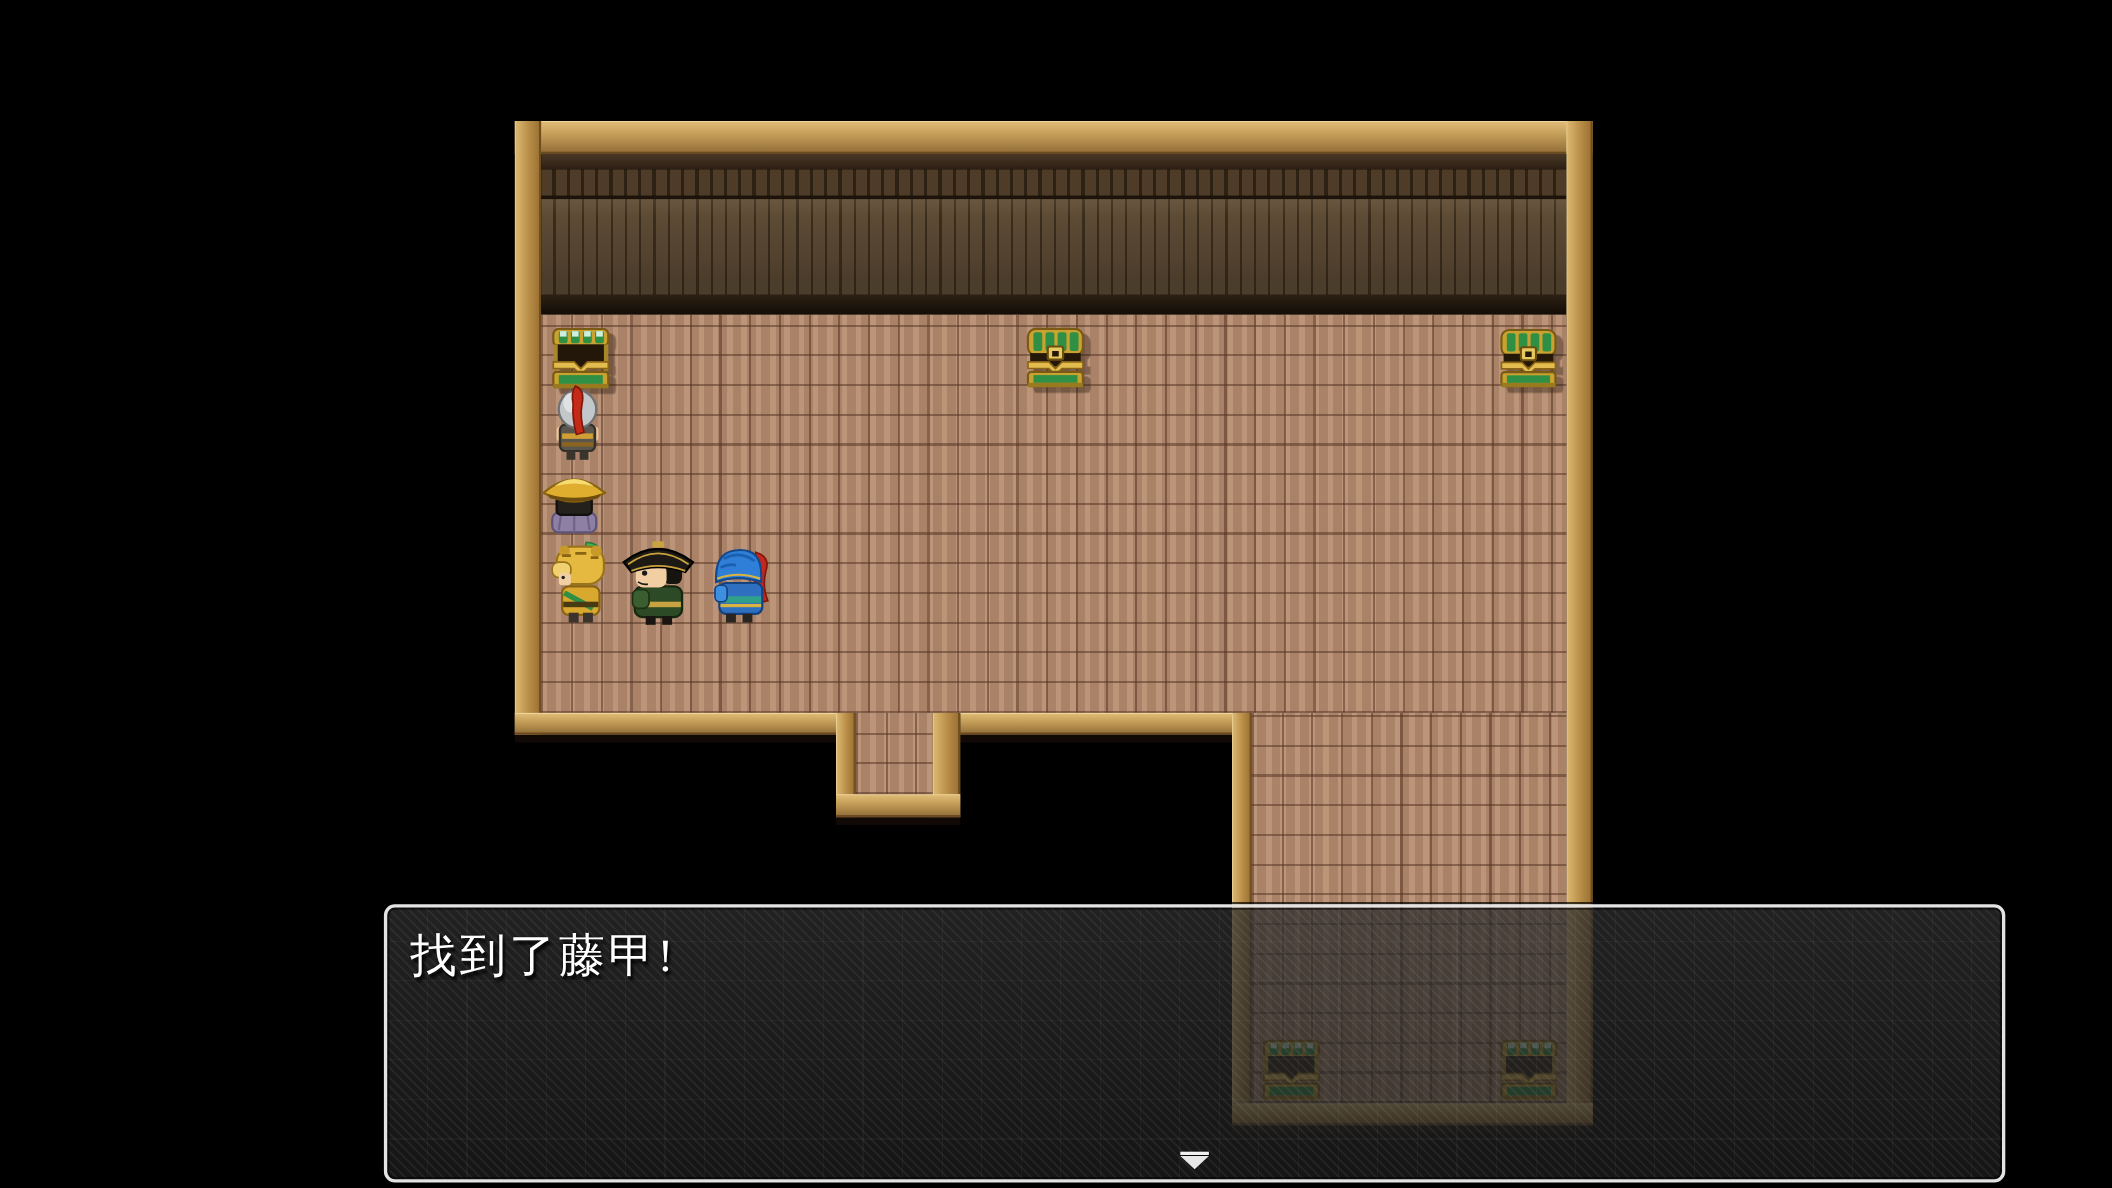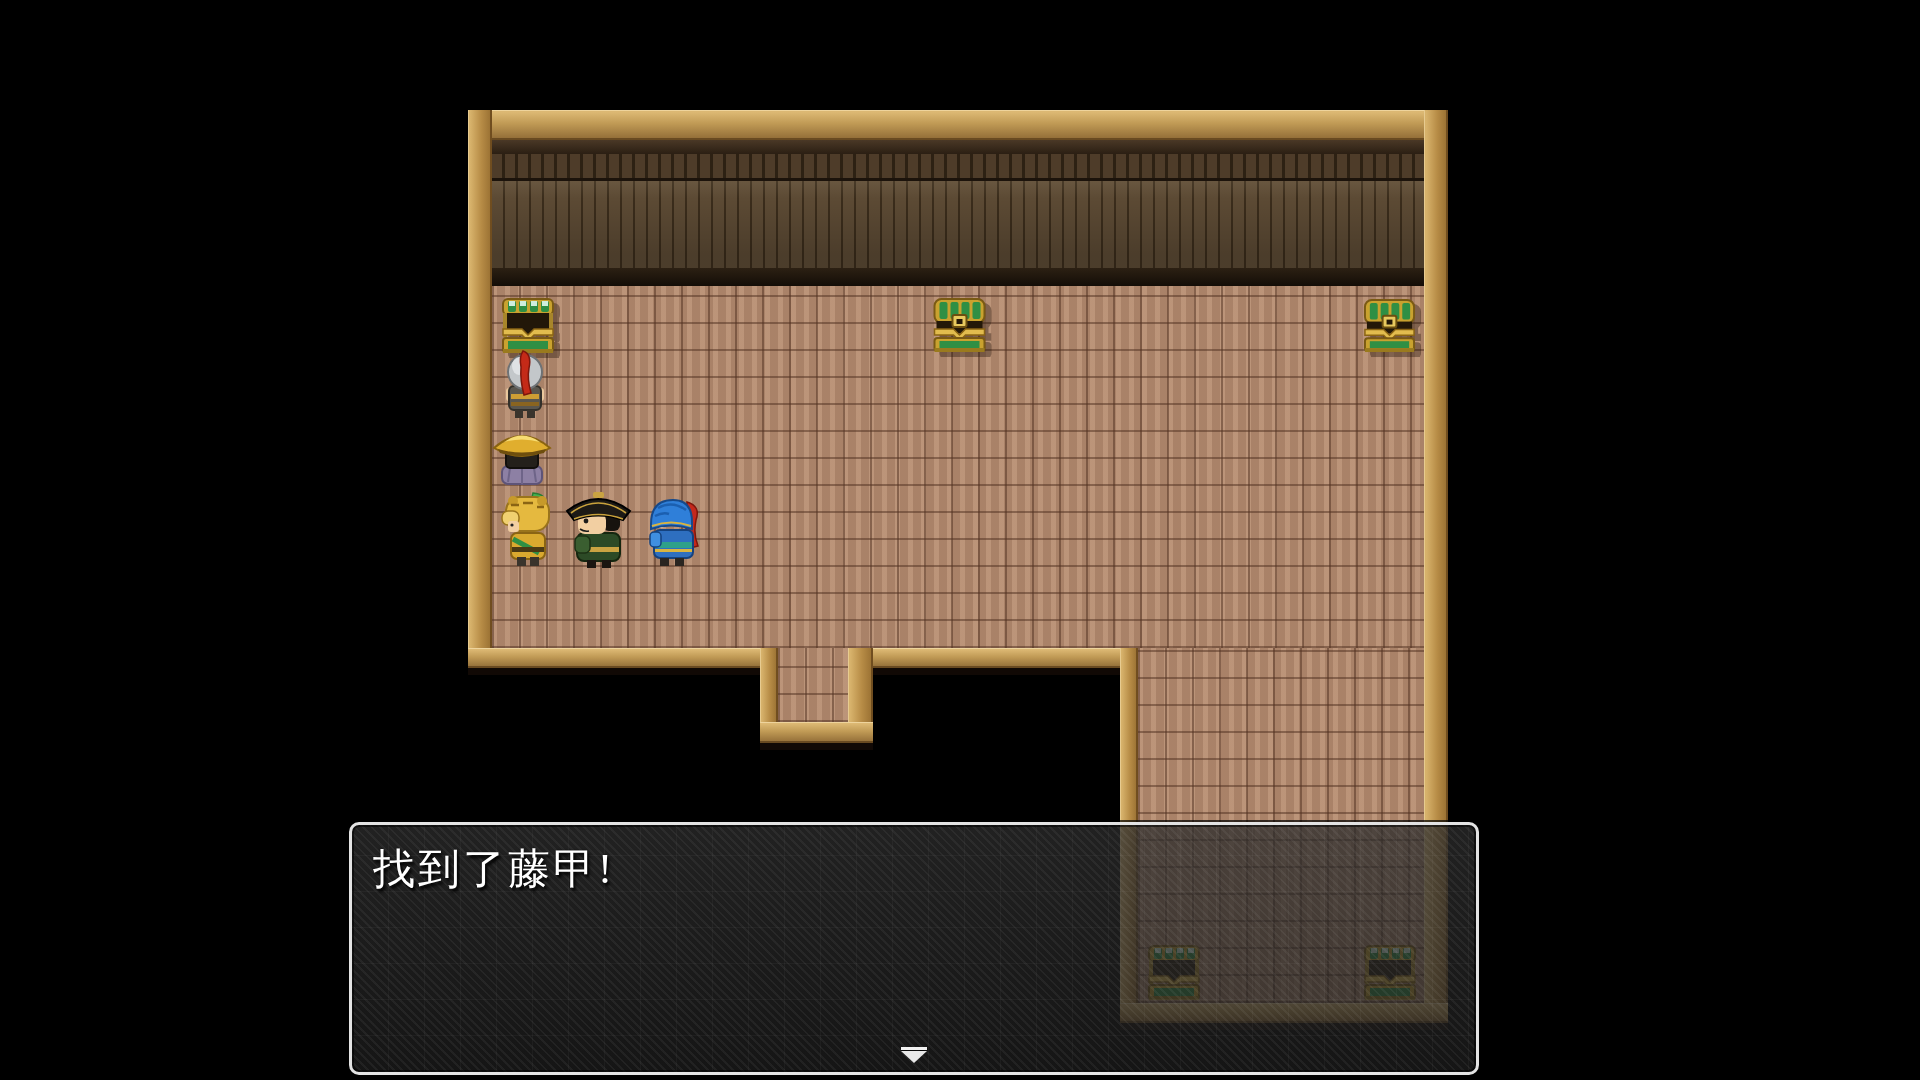--- a/index.html
+++ b/index.html
@@ -30,21 +30,21 @@
       repeating-linear-gradient(0deg,rgba(80,48,32,.5) 0 2px,rgba(0,0,0,0) 2px 27px),
       repeating-linear-gradient(90deg,rgba(80,48,32,.5) 0 2px,rgba(0,0,0,0) 2px 27px),
       repeating-linear-gradient(90deg,rgba(255,240,220,.10) 0 5px,rgba(0,0,0,.06) 5px 13px);}
 
   
   .sprite{position:absolute;}
   .sprite svg{display:block;width:100%;height:100%;}
   .chest{filter:drop-shadow(6px 5px 0 rgba(35,18,8,.38));}
 
   
-  .dialog{position:absolute;left:349px;top:822px;width:1130px;height:253px;box-sizing:border-box;
+  .dialog{position:absolute;left:349px;top:822px;width:1474px;height:253px;box-sizing:border-box;
       border:3px solid #e3e3e3;border-radius:10px;
       box-shadow:0 0 0 2px rgba(0,0,0,.7), inset 0 0 0 2px rgba(0,0,0,.55);
       background:
         repeating-linear-gradient(0deg,rgba(255,255,255,.035) 0 1px,rgba(0,0,0,0) 1px 36px),
         repeating-linear-gradient(90deg,rgba(255,255,255,.035) 0 1px,rgba(0,0,0,0) 1px 36px),
         repeating-linear-gradient(45deg,rgba(255,255,255,.05) 0 2px,rgba(0,0,0,0) 2px 6px),
         linear-gradient(180deg,rgba(44,44,44,.76),rgba(28,28,28,.76)); font-family: Liberation Serif, serif;}
   .dialog-text{position:absolute;left:21px;top:16px;font-size:42px;letter-spacing:3px;
       color:#ffffff;text-shadow:2px 3px 3px rgba(0,0,0,.95), 0 0 2px rgba(0,0,0,.8);}
   .pause-arrow{position:absolute;left:50%;bottom:8px;transform:translateX(-50%);width:26px;height:17px;}

